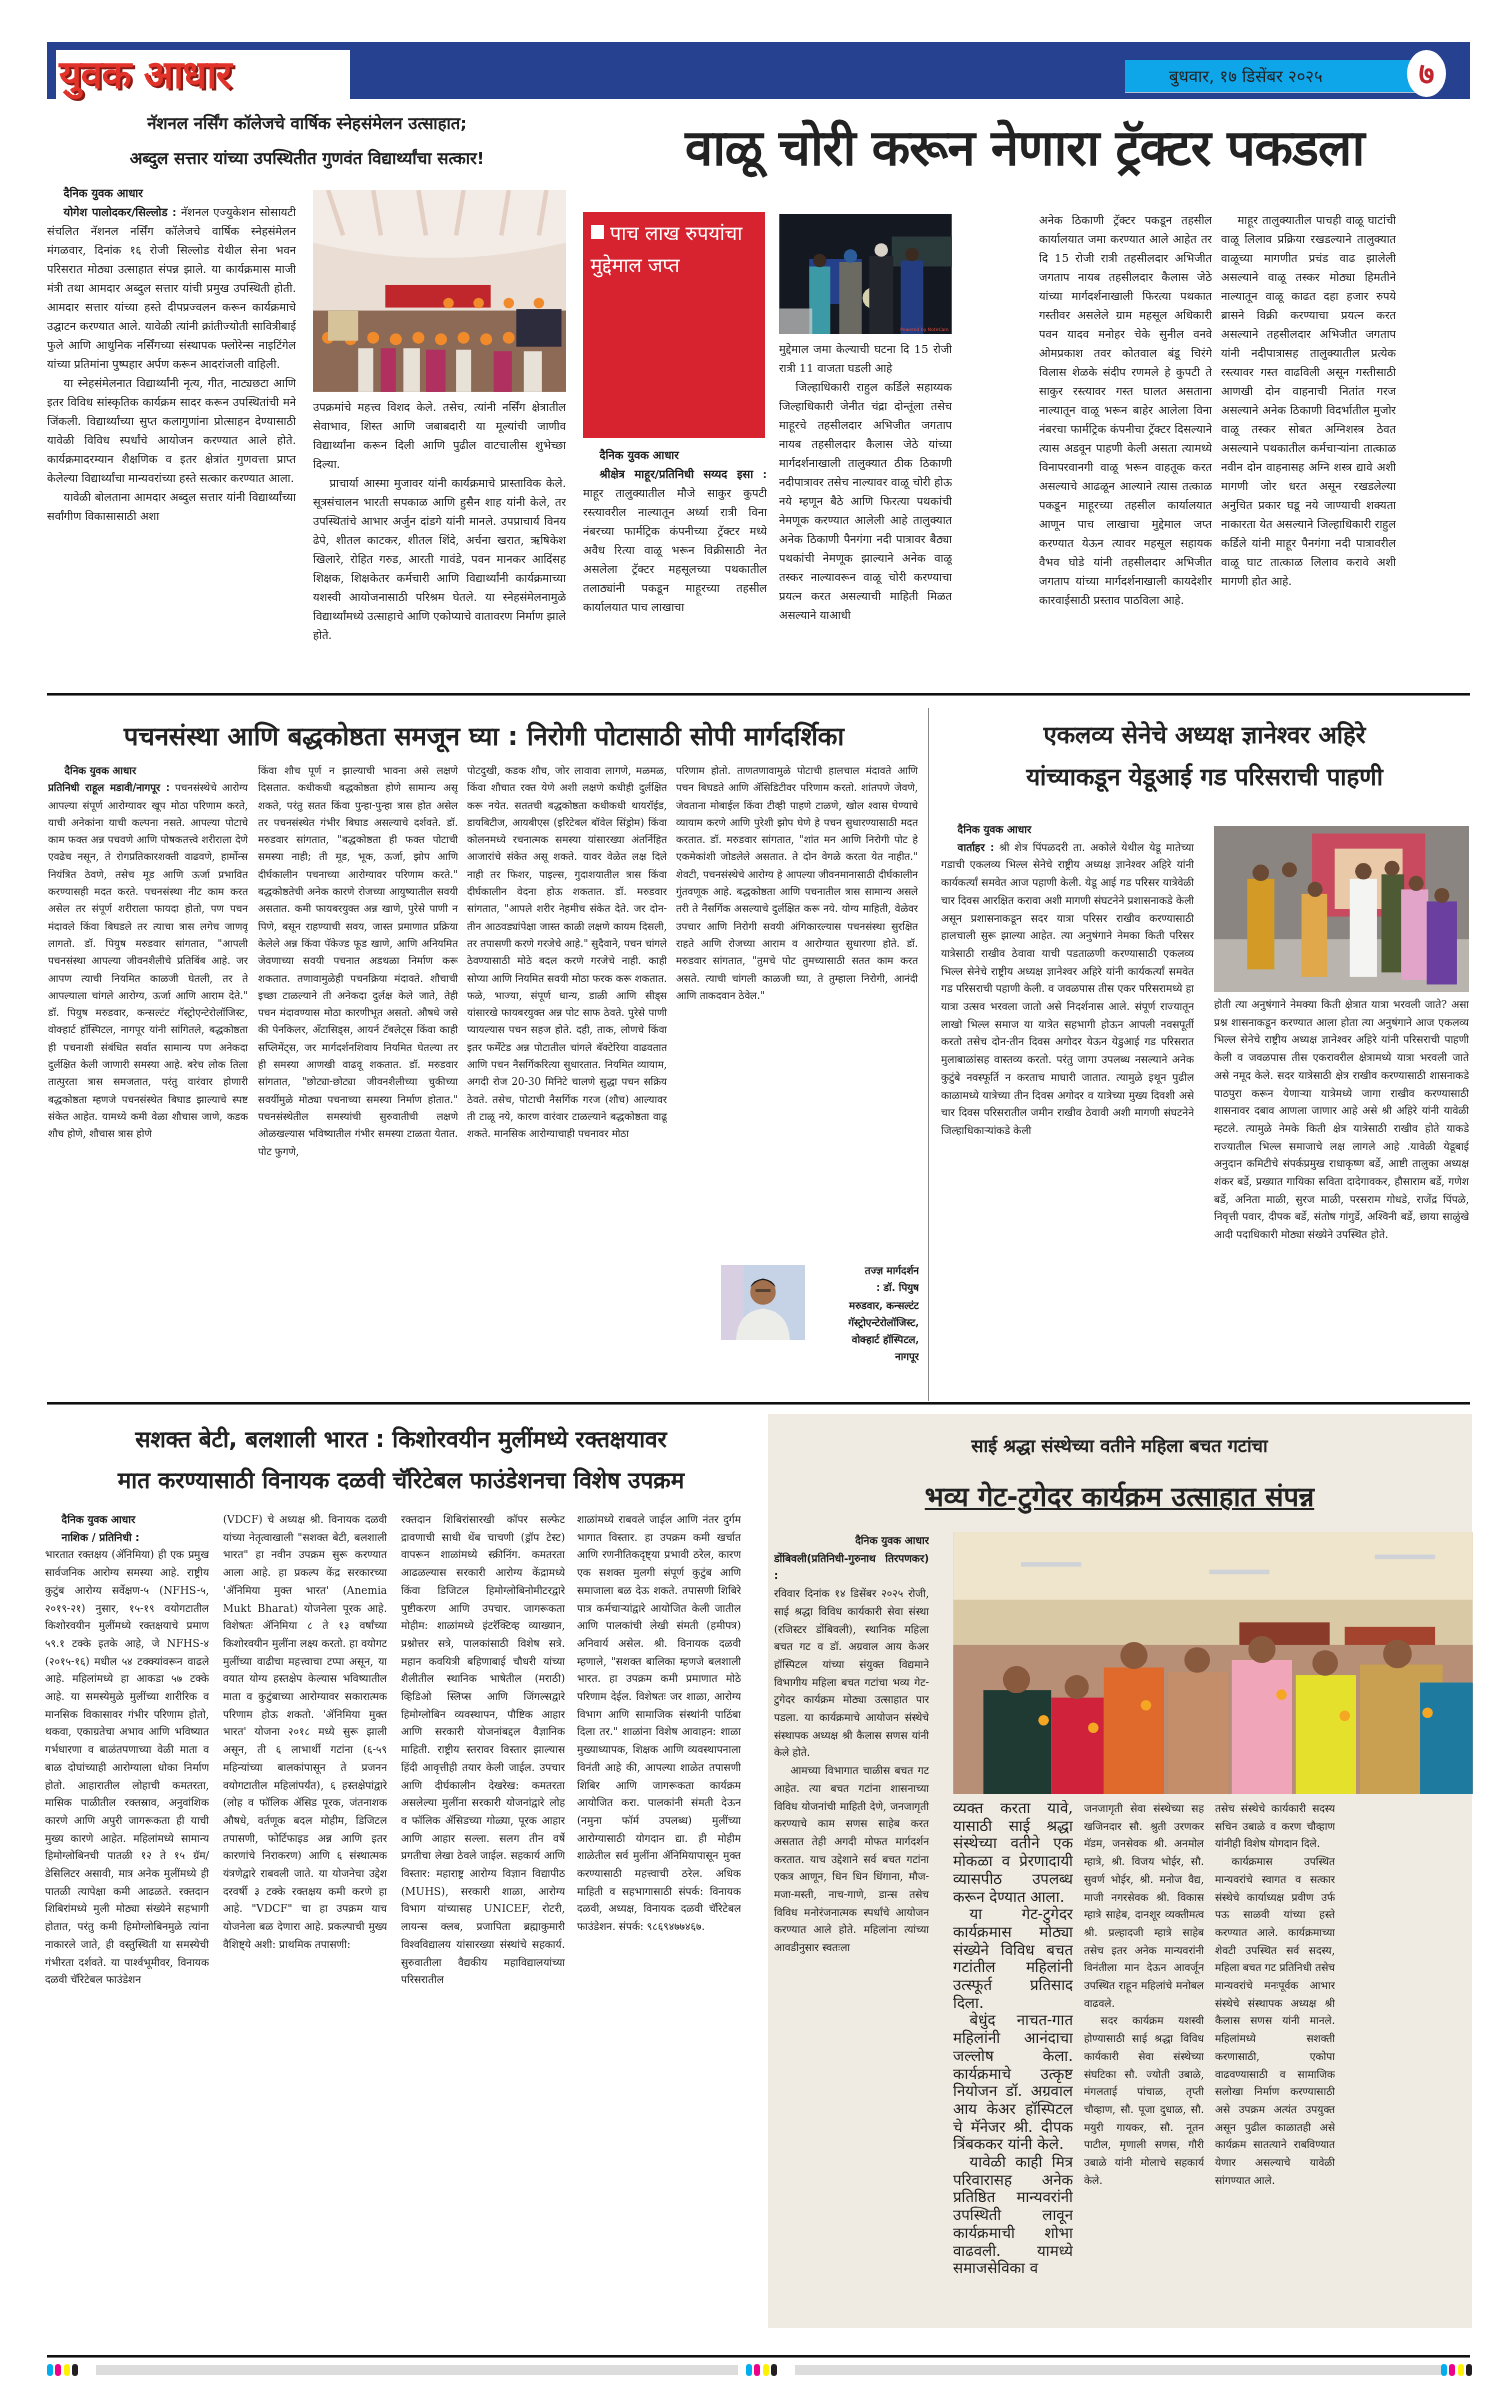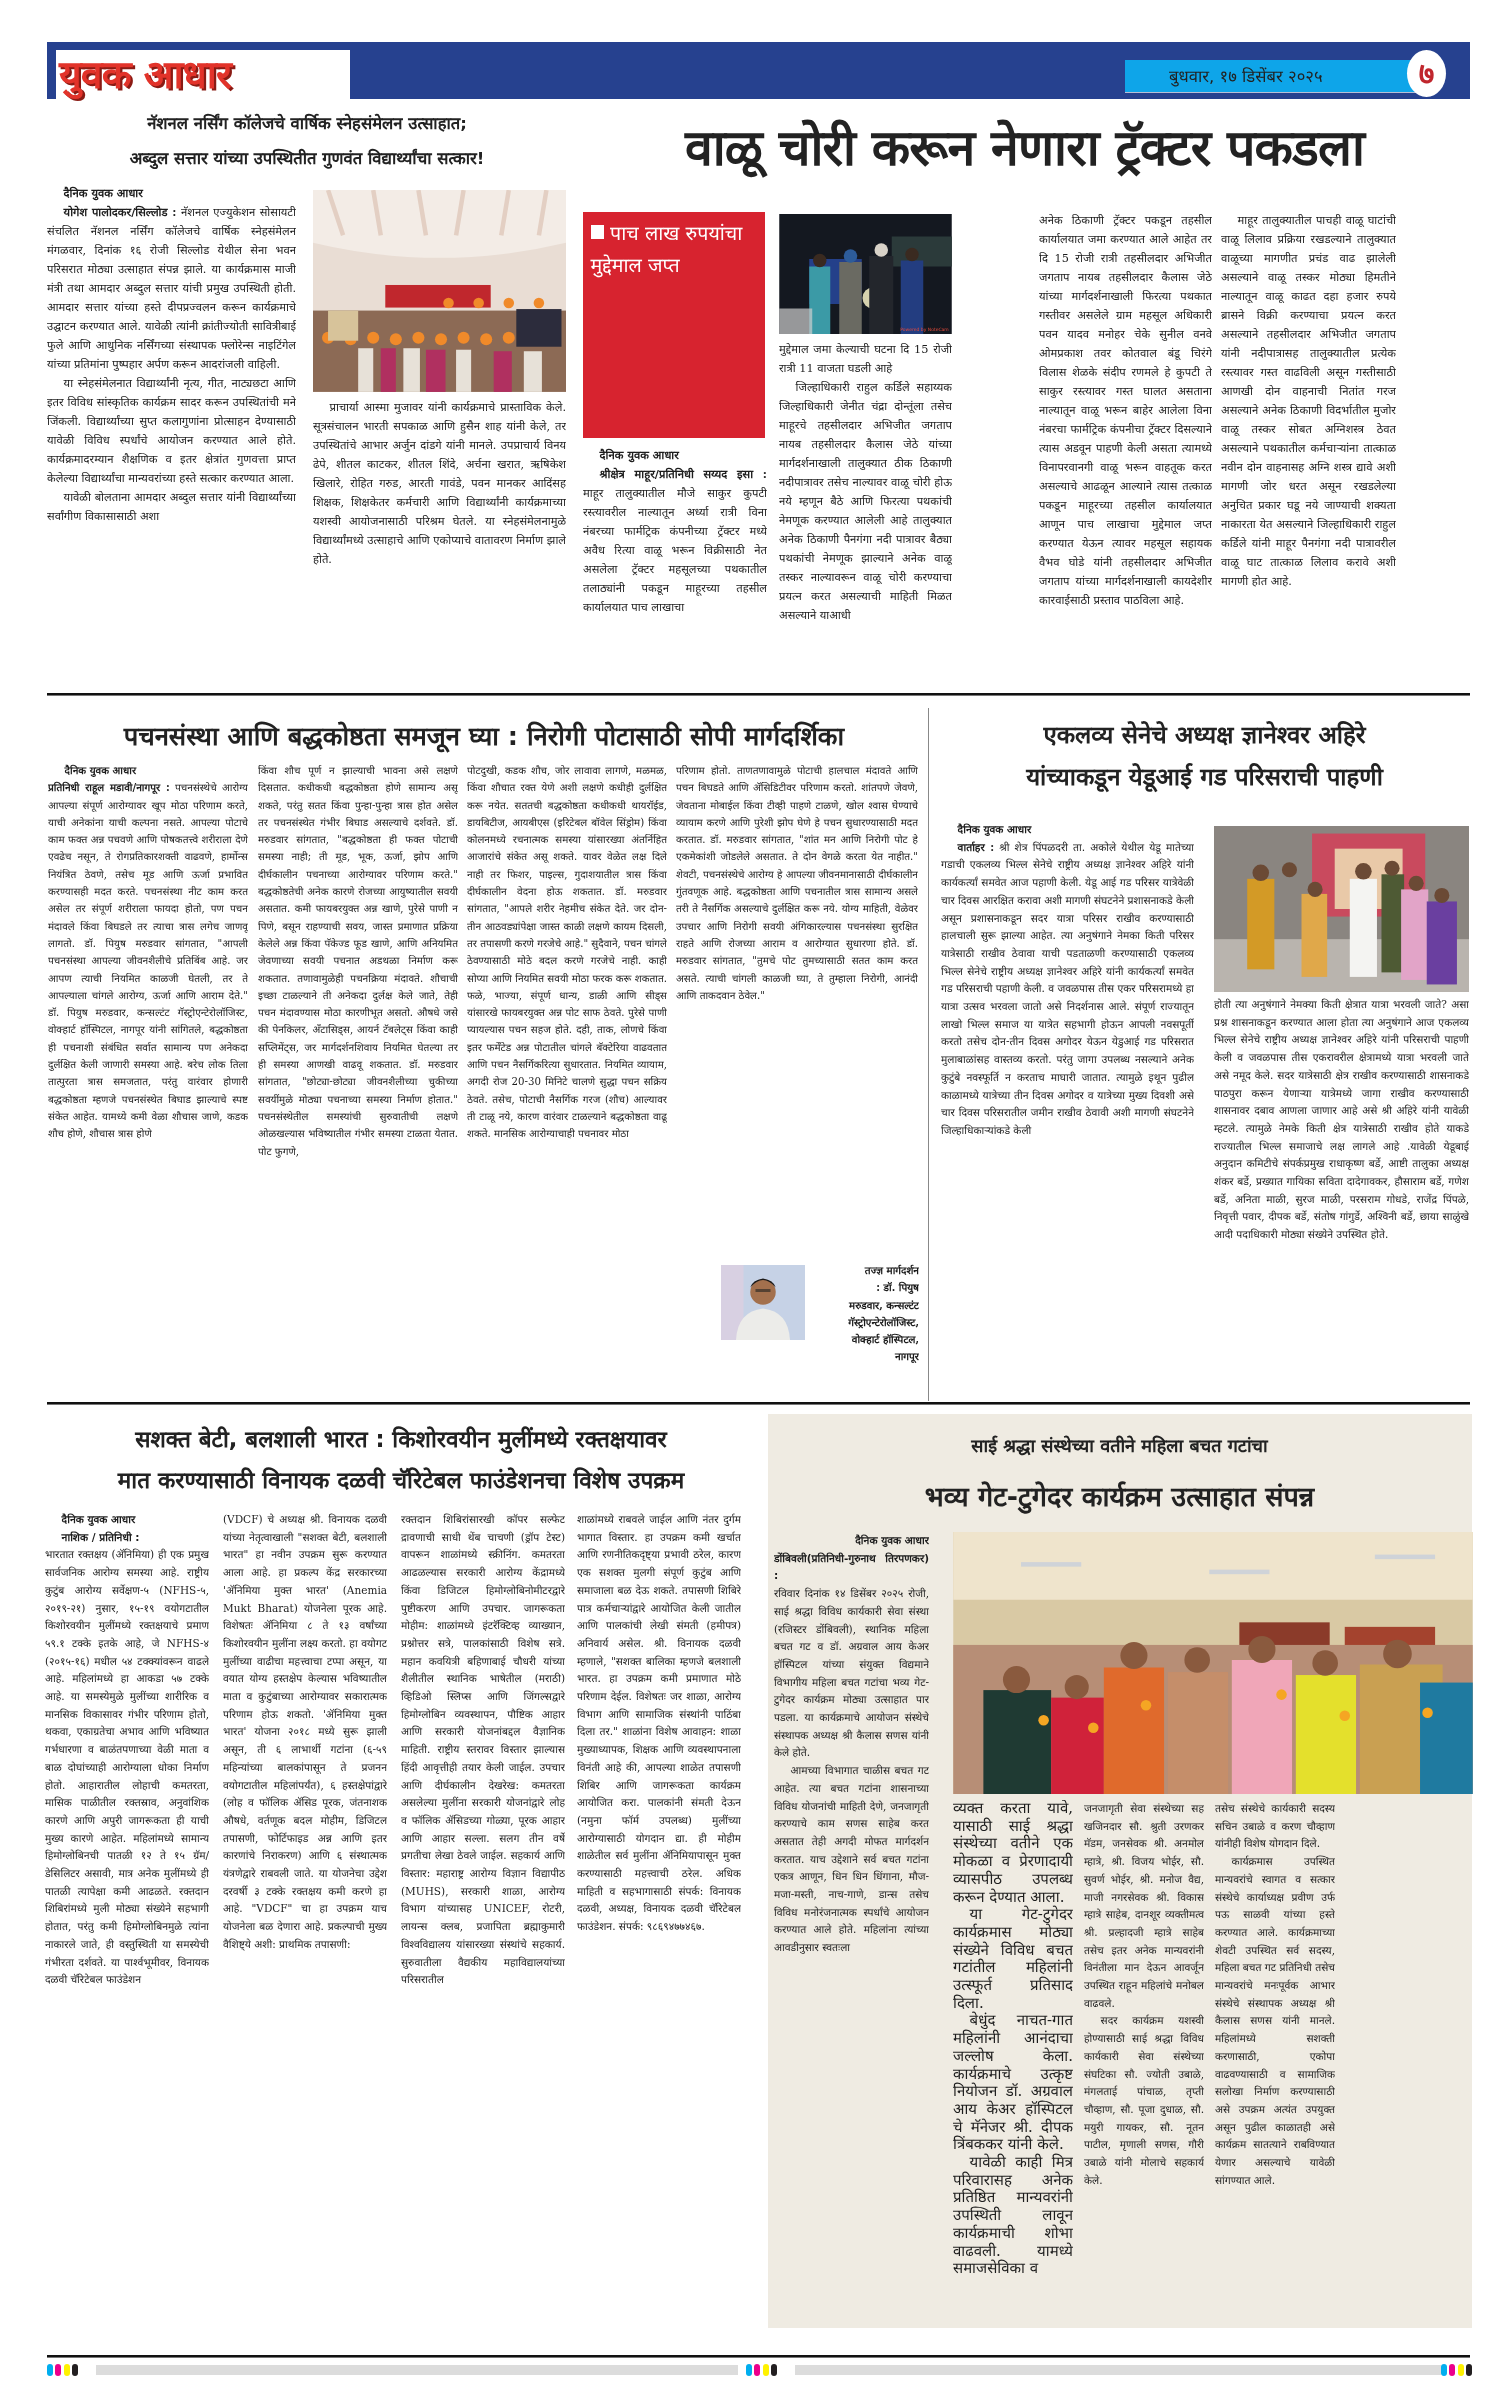--- a/index.html
+++ b/index.html
@@ -90,20 +90,21 @@
       </g>
     <g fill="#b03060">
         <rect x="90" y="210" width="20" height="58"></rect>
         <rect x="150" y="212" width="26" height="56"></rect>
         <rect x="240" y="214" width="24" height="54"></rect>
       </g>
   </svg>
 </div>
 
 <div class="col body-text" style="left:313px;top:398px;width:253px;height:286px;">
+  <p style="text-indent:0">उपक्रमांचे महत्त्व विशद केले. तसेच, त्यांनी नर्सिंग क्षेत्रातील सेवाभाव, शिस्त आणि जबाबदारी या मूल्यांची जाणीव विद्यार्थ्यांना करून दिली आणि पुढील वाटचालीस शुभेच्छा दिल्या.</p>
   <p>प्राचार्या आस्मा मुजावर यांनी कार्यक्रमाचे प्रास्ताविक केले. सूत्रसंचालन भारती सपकाळ आणि हुसैन शाह यांनी केले, तर उपस्थितांचे आभार अर्जुन दांडगे यांनी मानले. उपप्राचार्य विनय ढेपे, शीतल काटकर, शीतल शिंदे, अर्चना खरात, ऋषिकेश खिलारे, रोहित गरुड, आरती गावंडे, पवन मानकर आदिंसह शिक्षक, शिक्षकेतर कर्मचारी आणि विद्यार्थ्यांनी कार्यक्रमाच्या यशस्वी आयोजनासाठी परिश्रम घेतले. या स्नेहसंमेलनामुळे विद्यार्थ्यांमध्ये उत्साहाचे आणि एकोप्याचे वातावरण निर्माण झाले होते.</p>
 </div>
 
 <div class="h-serif" style="position:absolute;left:580px;top:111px;width:889px;font-size:50px;line-height:75px;letter-spacing:-0.8px;">वाळू चोरी करून नेणारा ट्रॅक्टर पकडला</div>
 
 <div class="redbox">
   <div><span class="bul"></span><span>पाच लाख रुपयांचा मुद्देमाल जप्त</span></div>
 </div>
 
 <div class="col body-text" style="left:583px;top:446px;width:184px;height:239px;">
@@ -233,21 +234,21 @@
 </div>
 <div class="col body-text" style="left:401px;top:1511px;width:164px;height:813px;font-size:10.5px;line-height:17.7px;">
   <p style="text-indent:0">रक्तदान शिबिरांसारखी कॉपर सल्फेट द्रावणाची साधी थेंब चाचणी (ड्रॉप टेस्ट) वापरून शाळांमध्ये स्क्रीनिंग. कमतरता आढळल्यास सरकारी आरोग्य केंद्रामध्ये किंवा डिजिटल हिमोग्लोबिनोमीटरद्वारे पुष्टीकरण आणि उपचार. जागरूकता मोहीम: शाळांमध्ये इंटरॅक्टिव्ह व्याख्यान, प्रश्नोत्तर सत्रे, पालकांसाठी विशेष सत्रे. महान कवयित्री बहिणाबाई चौधरी यांच्या शैलीतील स्थानिक भाषेतील (मराठी) व्हिडिओ स्लिप्स आणि जिंगल्सद्वारे हिमोग्लोबिन व्यवस्थापन, पौष्टिक आहार आणि सरकारी योजनांबद्दल वैज्ञानिक माहिती. राष्ट्रीय स्तरावर विस्तार झाल्यास हिंदी आवृत्तीही तयार केली जाईल. उपचार आणि दीर्घकालीन देखरेख: कमतरता असलेल्या मुलींना सरकारी योजनांद्वारे लोह व फॉलिक ॲसिडच्या गोळ्या, पूरक आहार आणि आहार सल्ला. सलग तीन वर्षे प्रगतीचा लेखा ठेवले जाईल. सहकार्य आणि विस्तार: महाराष्ट्र आरोग्य विज्ञान विद्यापीठ (MUHS), सरकारी शाळा, आरोग्य विभाग यांच्यासह UNICEF, रोटरी, लायन्स क्लब, प्रजापिता ब्रह्माकुमारी विश्वविद्यालय यांसारख्या संस्थांचे सहकार्य. सुरुवातीला वैद्यकीय महाविद्यालयांच्या परिसरातील</p>
 </div>
 <div class="col body-text" style="left:577px;top:1511px;width:164px;height:813px;font-size:10.5px;line-height:17.7px;">
   <p style="text-indent:0">शाळांमध्ये राबवले जाईल आणि नंतर दुर्गम भागात विस्तार. हा उपक्रम कमी खर्चात आणि रणनीतिकदृष्ट्या प्रभावी ठरेल, कारण एक सशक्त मुलगी संपूर्ण कुटुंब आणि समाजाला बळ देऊ शकते. तपासणी शिबिरे पात्र कर्मचाऱ्यांद्वारे आयोजित केली जातील आणि पालकांची लेखी संमती (हमीपत्र) अनिवार्य असेल. श्री. विनायक दळवी म्हणाले, "सशक्त बालिका म्हणजे बलशाली भारत. हा उपक्रम कमी प्रमाणात मोठे परिणाम देईल. विशेषतः जर शाळा, आरोग्य विभाग आणि सामाजिक संस्थांनी पाठिंबा दिला तर." शाळांना विशेष आवाहन: शाळा मुख्याध्यापक, शिक्षक आणि व्यवस्थापनाला विनंती आहे की, आपल्या शाळेत तपासणी शिबिर आणि जागरूकता कार्यक्रम आयोजित करा. पालकांनी संमती देऊन (नमुना फॉर्म उपलब्ध) मुलींच्या आरोग्यासाठी योगदान द्या. ही मोहीम शाळेतील सर्व मुलींना ॲनिमियापासून मुक्त करण्यासाठी महत्त्वाची ठरेल. अधिक माहिती व सहभागासाठी संपर्क: विनायक दळवी, अध्यक्ष, विनायक दळवी चॅरिटेबल फाउंडेशन. संपर्क: ९८६९४७७४६७.</p>
 </div>
 
 <div class="beige" style="left:768px;top:1414px;width:704px;height:914px;"></div>
 <div class="h-serif" style="position:absolute;left:771px;top:1425px;width:697px;font-size:18px;line-height:42px;">साई श्रद्धा संस्थेच्या वतीने महिला बचत गटांचा</div>
-<div class="h-serif" style="position:absolute;left:771px;top:1476px;width:697px;font-size:27px;line-height:42px;">भव्य गेट-टुगेदर कार्यक्रम उत्साहात संपन्न</div>
+<div class="h-serif" style="position:absolute;left:771px;top:1476px;width:697px;font-size:27px;line-height:42px;text-decoration:underline;">भव्य गेट-टुगेदर कार्यक्रम उत्साहात संपन्न</div>
 
 <div class="col body-text" style="left:774px;top:1532px;width:155px;height:791px;font-size:10.5px;line-height:17.7px;">
   <div class="byline" style="text-align:right;font-size:10.5px;line-height:17.7px;">दैनिक युवक आधार</div>
   <div class="byline" style="text-align:justify;font-size:10.5px;line-height:17.7px;">डोंबिवली(प्रतिनिधी-गुरुनाथ तिरपणकर) :</div>
   <p style="text-indent:0">रविवार दिनांक १४ डिसेंबर २०२५ रोजी, साई श्रद्धा विविध कार्यकारी सेवा संस्था (रजिस्टर डोंबिवली), स्थानिक महिला बचत गट व डॉ. अग्रवाल आय केअर हॉस्पिटल यांच्या संयुक्त विद्यमाने विभागीय महिला बचत गटांचा भव्य गेट-टुगेदर कार्यक्रम मोठ्या उत्साहात पार पडला. या कार्यक्रमाचे आयोजन संस्थेचे संस्थापक अध्यक्ष श्री कैलास सणस यांनी केले होते.</p>
   <p>आमच्या विभागात चाळीस बचत गट आहेत. त्या बचत गटांना शासनाच्या विविध योजनांची माहिती देणे, जनजागृती करण्याचे काम सणस साहेब करत असतात तेही अगदी मोफत मार्गदर्शन करतात. याच उद्देशाने सर्व बचत गटांना एकत्र आणून, धिन धिन धिंगाना, मौज-मजा-मस्ती, नाच-गाणे, डान्स तसेच विविध मनोरंजनात्मक स्पर्धांचे आयोजन करण्यात आले होते. महिलांना त्यांच्या आवडीनुसार स्वतःला</p>
 </div>
 
 <div class="photo" style="left:953px;top:1532px;width:520px;height:262px;">
   <svg width="520" height="262" viewBox="0 0 690 348">

